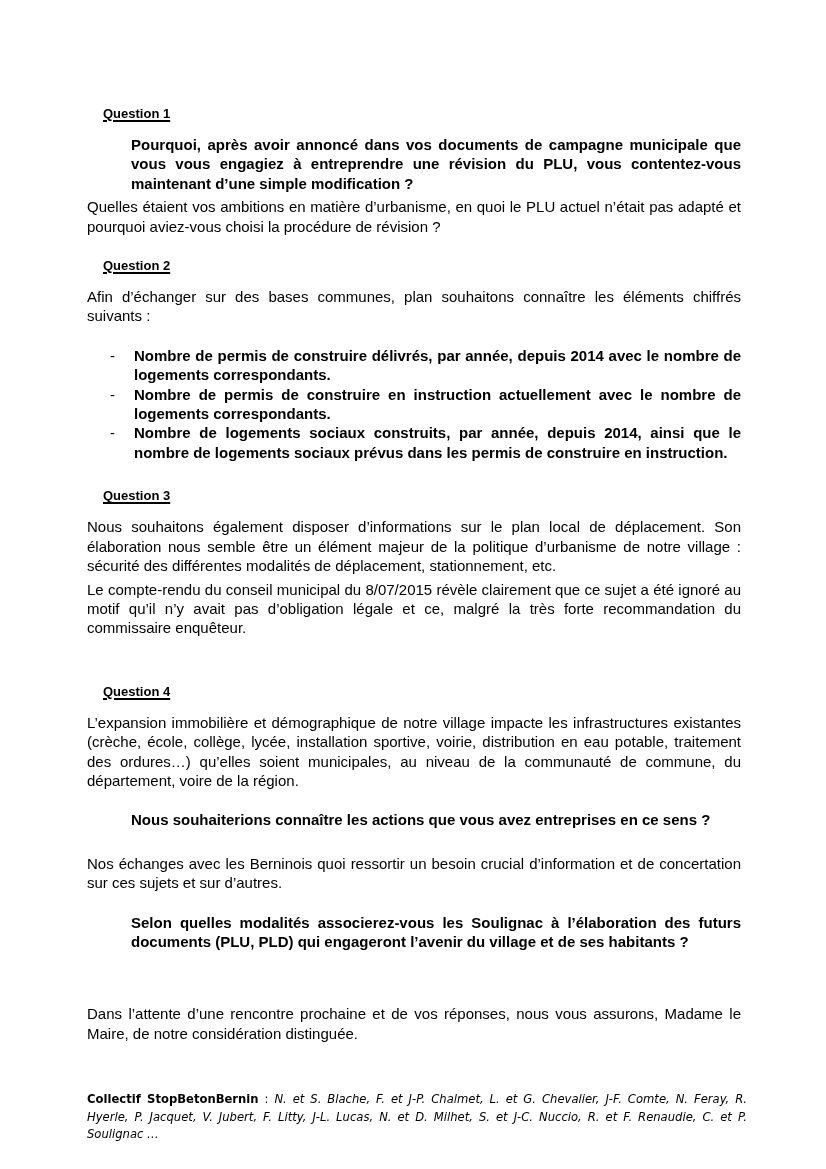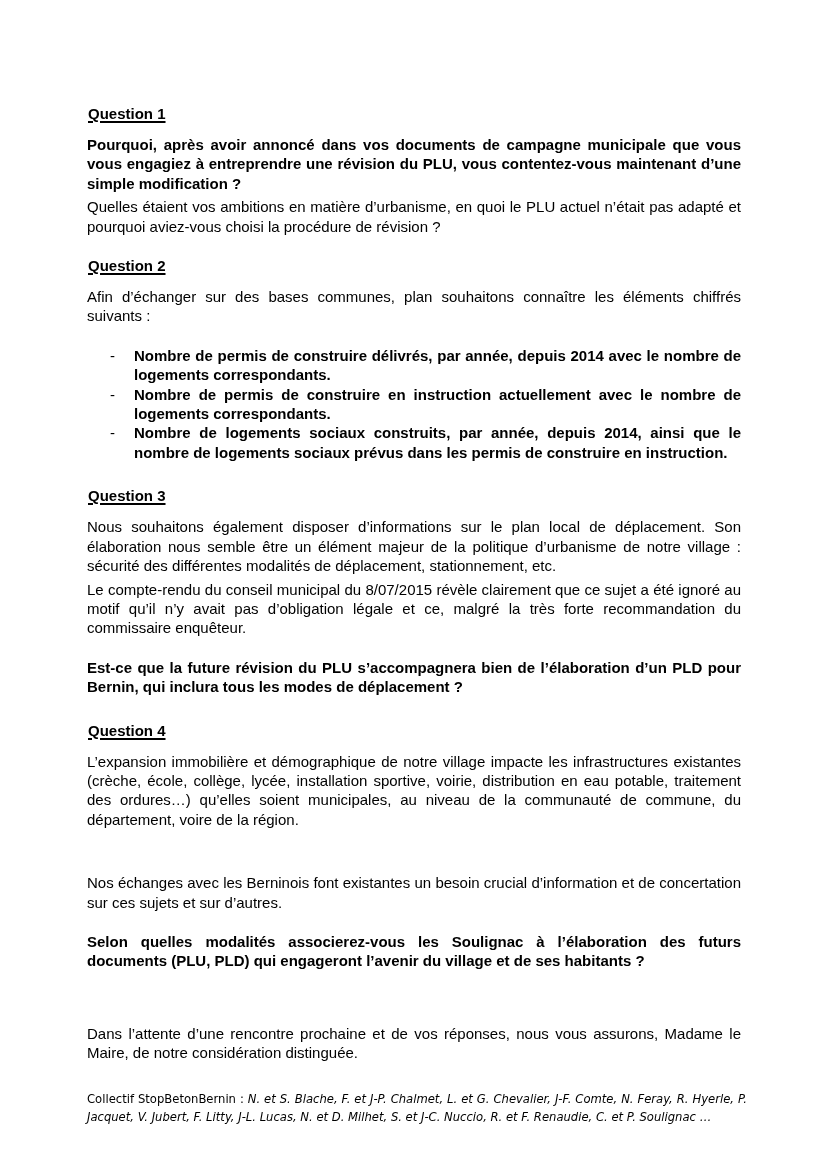--- a/index.html
+++ b/index.html
@@ -22,42 +22,43 @@
     background: #ffffff;
     box-sizing: border-box;
     padding: 104px 86px 0 87px;
   }
   .doc-body {
     width: 654px;
   }
 
   
   .q-heading {
-    font-size: 15px;
+    font-size: 13px;
     font-weight: bold;
     line-height: 19px;
-    margin: 0 0 12px 1px;
+    margin: 0 0 12px 16px;
     display: block;
   }
   .q-heading .q-underline {
     text-decoration: underline;
     text-underline-offset: 2px;
     text-decoration-thickness: 1.6px;
   }
 
   
   p.para {
     font-size: 15px;
     line-height: 19.4px;
     margin: 0;
     text-align: justify;
     text-justify: inter-word;
   }
   p.para.bold {
     font-weight: bold;
+    margin-left: 44px;
   }
   p.para + p.para {
     margin-top: 4px;
   }
   .block-gap    { height: 20px; }
   .block-gap-lg { height: 24px; }
 
   
   ul.dash-list {
     list-style: none;
@@ -88,21 +89,21 @@
     top: 1091px;
     width: 660px;
     font-family: "DejaVu Sans", sans-serif;
     font-size: 11.6px;
     line-height: 17.5px;
     font-style: italic;
     text-align: justify;
     text-justify: inter-word;
   }
   .footer-block .collective-name {
-    font-weight: normal;
+    font-weight: bold;
     font-style: normal;
   }
   .footer-block .sep {
     font-style: normal;
   }
 </style>
 </head>
 <body>
 
 <div class="page">
@@ -127,35 +128,35 @@
       </ul>
     </div>
 
     <div class="block-gap-lg"></div>
 
     <div>
       <div class="q-heading"><span class="q-underline">Question 3</span>&nbsp;</div>
       <p class="para">Nous souhaitons également disposer d’informations sur le plan local de déplacement. Son élaboration nous semble être un élément majeur de la politique d’urbanisme de notre village : sécurité des différentes modalités de déplacement, stationnement, etc.</p>
       <p class="para">Le compte-rendu du conseil municipal du 8/07/2015 révèle clairement que ce sujet a été ignoré au motif qu’il n’y avait pas d’obligation légale et ce, malgré la très forte recommandation du commissaire enquêteur.</p>
       <div class="block-gap"></div>
-      <p class="para bold">Est-ce que la future révision du PLU s’accompagnera bien de l’élaboration d’un PLD pour Bernin, qui inclura tous les modes de déplacement ?</p>
     </div>
 
     <div class="block-gap-lg"></div>
 
     <div>
       <div class="q-heading"><span class="q-underline">Question 4</span>&nbsp;</div>
       <p class="para">L’expansion immobilière et démographique de notre village impacte les infrastructures existantes (crèche, école, collège, lycée, installation sportive, voirie, distribution en eau potable, traitement des ordures…) qu’elles soient municipales, au niveau de la communauté de commune, du département, voire de la région.</p>
       <div class="block-gap"></div>
+      <p class="para bold">Nous souhaiterions connaître les actions que vous avez entreprises en ce sens ?</p>
     </div>
 
     <div class="block-gap-lg"></div>
 
     <div>
-      <p class="para">Nos échanges avec les Berninois font existantes un besoin crucial d’information et de concertation sur ces sujets et sur d’autres.</p>
+      <p class="para">Nos échanges avec les Berninois quoi ressortir un besoin crucial d’information et de concertation sur ces sujets et sur d’autres.</p>
       <div class="block-gap"></div>
       <p class="para bold">Selon quelles modalités associerez-vous les Soulignac à l’élaboration des futurs documents (PLU, PLD) qui engageront l’avenir du village et de ses habitants ?</p>
     </div>
 
     <div style="height:53px"></div>
 
     <p class="para">Dans l’attente d’une rencontre prochaine et de vos réponses, nous vous assurons, Madame le Maire, de notre considération distinguée.</p>
 
   </div>
 

